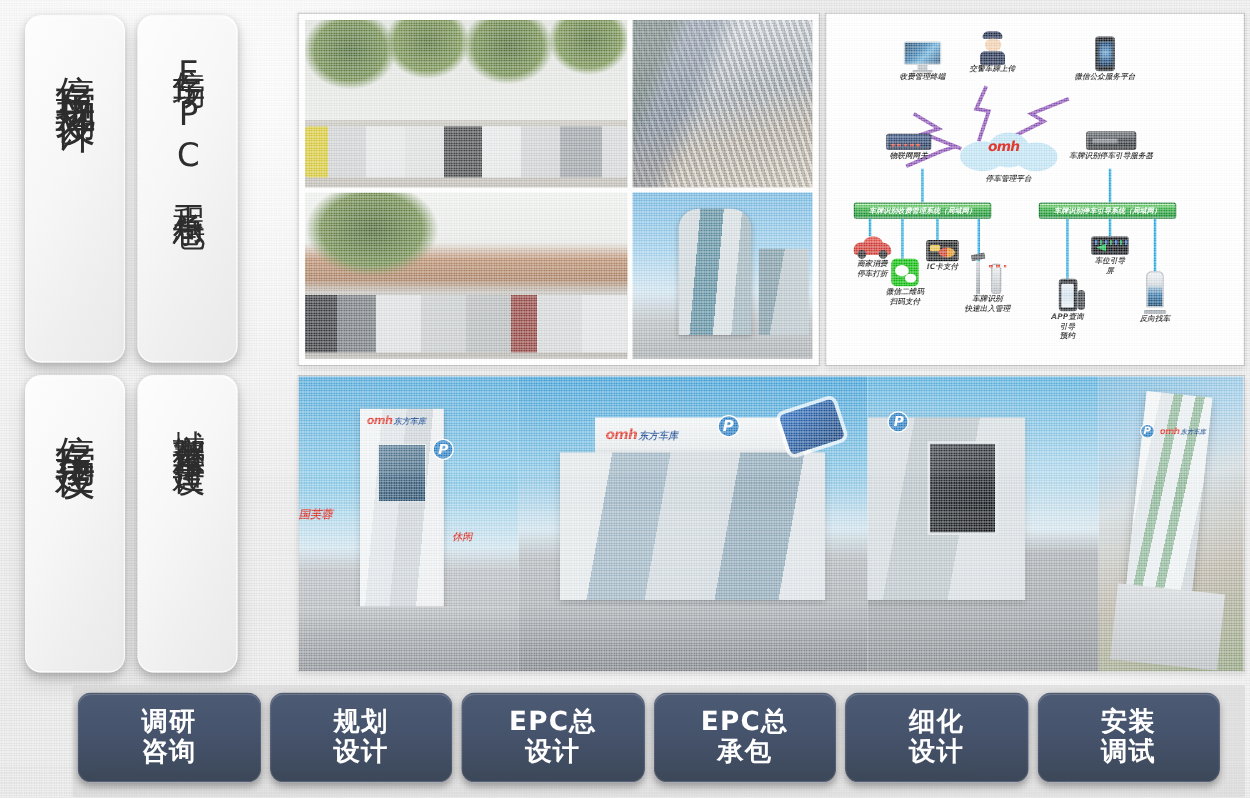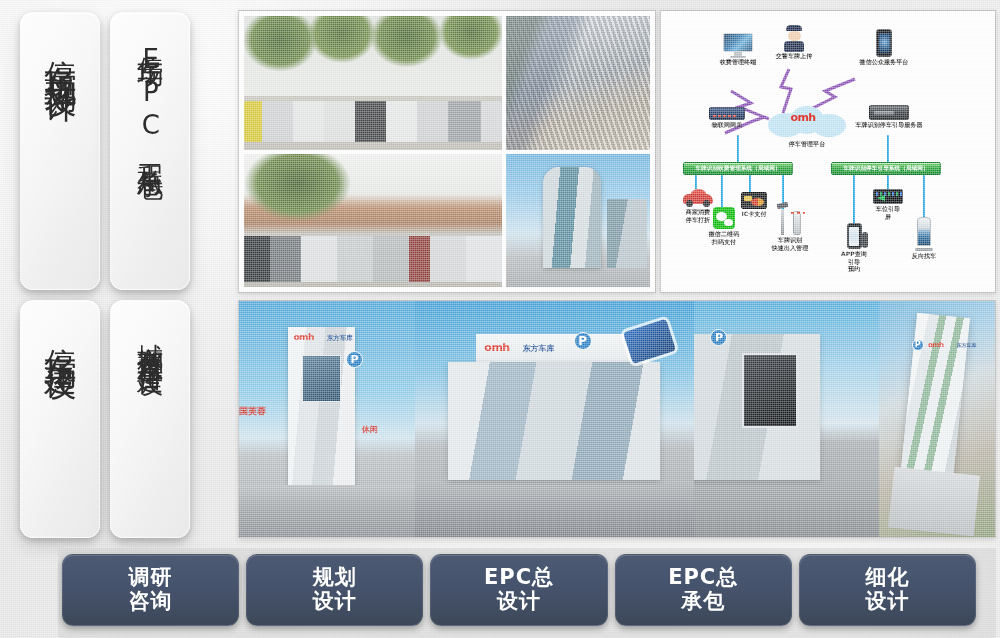--- a/index.html
+++ b/index.html
@@ -83,20 +83,21 @@
     right: 4px;
     height: 532px;
   }
 
   .panel-frame {
     position: absolute;
     background: #ffffff;
     border: 1px solid #bdbdbd;
     box-shadow: 0 2px 5px rgba(0,0,0,.16);
     overflow: hidden;
+    font-style: italic;
   }
 
   
   #photo-grid { left: 2px; top: 2px; width: 418px; height: 283px; padding: 5px; }
   .grid-inner {
     width: 100%; height: 100%;
     display: grid;
     grid-template-columns: 258px 1fr;
     grid-template-rows: 1fr 1fr;
     gap: 4px;
@@ -355,21 +356,21 @@
   .pbadge{
     position:absolute;border-radius:50%;
     background:#2a7fc4;color:#fff;display:flex;align-items:center;justify-content:center;
     font-weight:700;border:1.5px solid #fff;
     font-family:"DejaVu Sans","Liberation Sans",sans-serif;
   }
   .omh-mark{
     position:absolute;color:#e03a2f;font-weight:700;letter-spacing:-.5px;
     font-family:"DejaVu Sans","Liberation Sans",sans-serif;
   }
-  .omh-mark .cn{color:#1f4f96;font-size:.72em;letter-spacing:0;margin-left:1px;padding-left:12px;}
+  .omh-mark .cn{color:#1f4f96;font-size:.72em;letter-spacing:0;margin-left:1px;}
 
   
   #process-bar {
     position: absolute;
     left: 0; right: 0;
     bottom: 0;
     height: 98px;
     z-index: 6;
   }
   #process-track {
@@ -634,16 +635,18 @@
       <div class="pbtn">调研
 咨询</div>
       <div class="pbtn">规划
 设计</div>
       <div class="pbtn">EPC总
 设计</div>
       <div class="pbtn">EPC总
 承包</div>
       <div class="pbtn">细化
 设计</div>
+      <div class="pbtn">安装
+调试</div>
     </div>
   </div>
 
 </div>
 
 </body></html>

